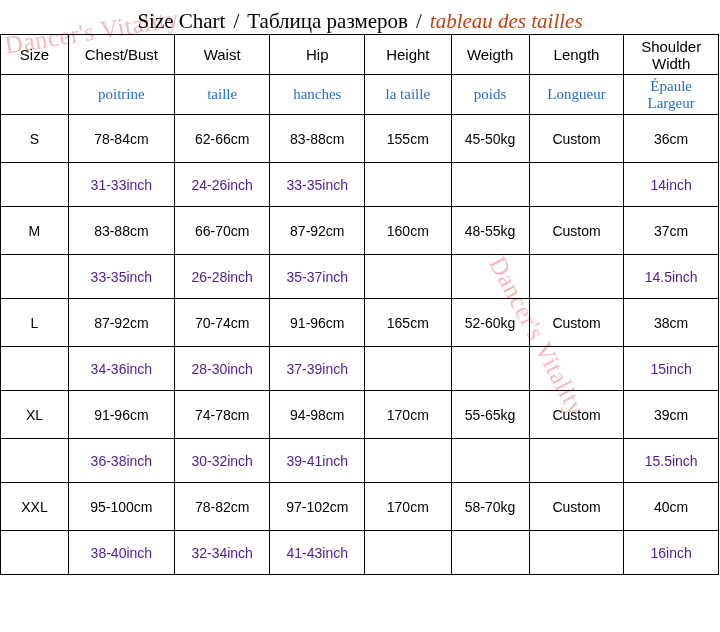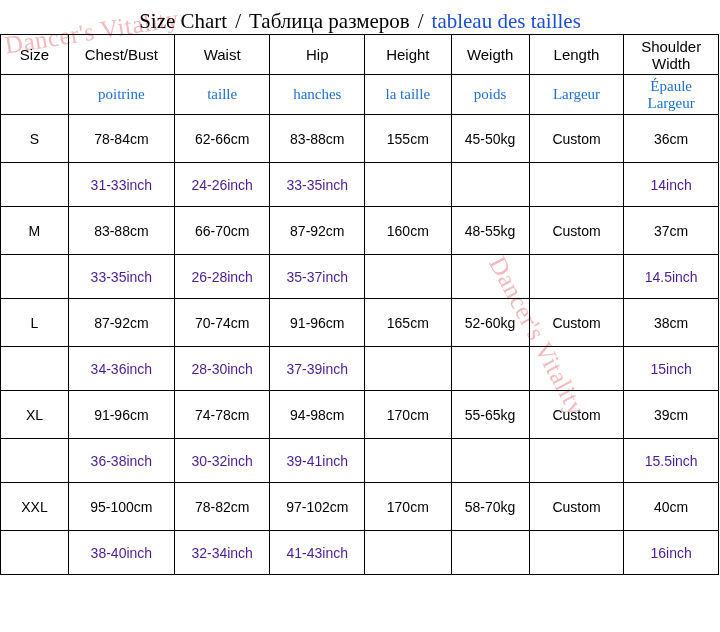--- a/index.html
+++ b/index.html
@@ -38,21 +38,21 @@
     align-items: flex-end;
     justify-content: center;
     gap: 8px;
     font-family: "Liberation Serif", serif;
     font-size: 21px;
     z-index: 10;
   }
   .title-en { color: #000000; }
   .title-sep { color: #000000; }
   .title-ru { color: #000000; margin-top: 10px; }
-  .title-fr { color: #1d4ed8; }
+  .title-fr { color: #c2410c; font-style: italic; }
 
   
   table {
     border-collapse: collapse;
     width: 719px;
     margin: 0;
     position: relative;
     z-index: 10;
     table-layout: fixed;
   }
@@ -120,21 +120,21 @@
         <td>Length</td>
         <td>Shoulder Width</td>
       </tr>
       <tr class="hdr-fr">
         <td></td>
         <td>poitrine</td>
         <td>taille</td>
         <td>hanches</td>
         <td>la taille</td>
         <td>poids</td>
-        <td>Largeur</td>
+        <td>Longueur</td>
         <td>Épaule Largeur</td>
       </tr>
 
       <tr class="cm">
         <td class="sizecell">S</td>
         <td>78-84cm</td>
         <td>62-66cm</td>
         <td>83-88cm</td>
         <td>155cm</td>
         <td>45-50kg</td>

